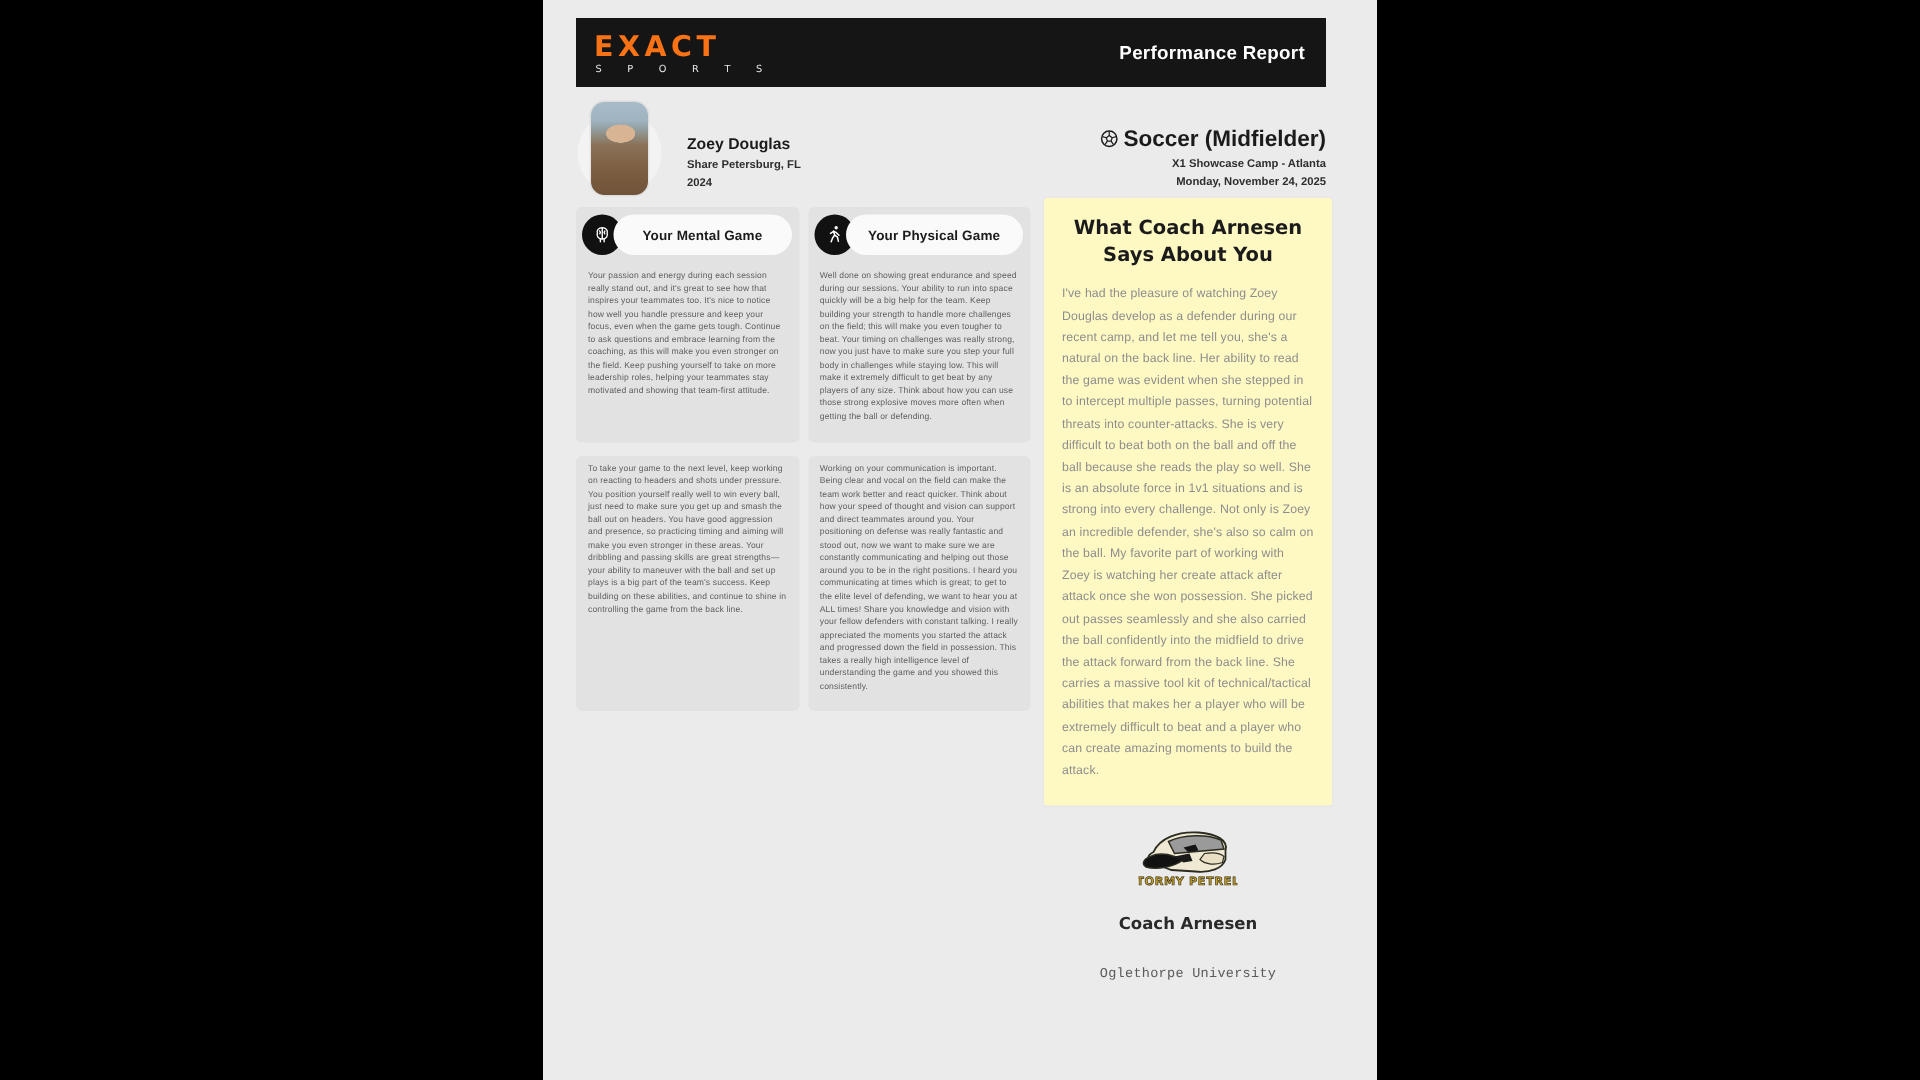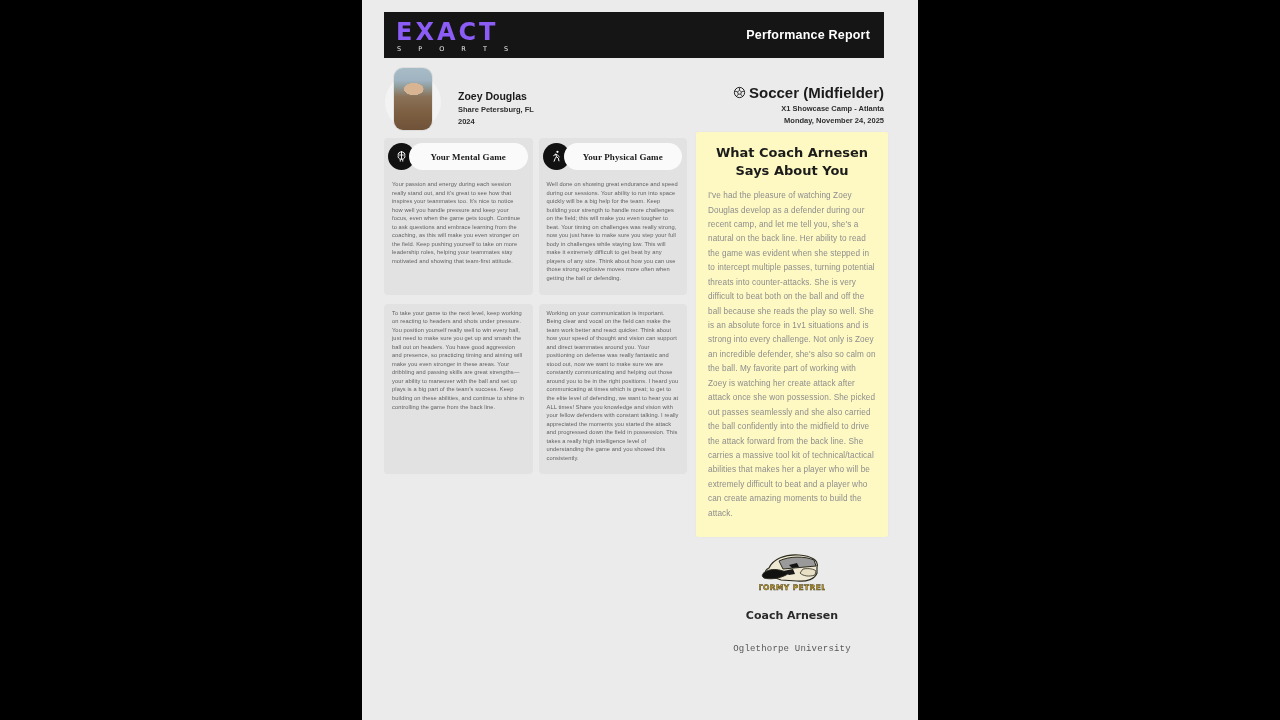--- a/index.html
+++ b/index.html
@@ -13,21 +13,21 @@
 
   
   .header-bar {
     position: absolute; left: 22px; right: 34px; top: 12px; height: 46px;
     background: #151515; display: flex; align-items: center; justify-content: space-between;
     padding: 0 14px 0 12px;
   }
   .brand { color: #fff; line-height: 1; padding-top: 2px; }
   .brand-top {
     font-family: "DejaVu Sans", sans-serif;
-    font-size: 24px; font-weight: 700; letter-spacing: 3px; color: #8b5cf6;
+    font-size: 19px; font-weight: 700; letter-spacing: 3px; color: #f97316;
   }
   .brand-bottom {
     font-family: "DejaVu Sans", sans-serif;
     font-size: 6.5px; font-weight: 400; letter-spacing: 7.5px; color: #e8e8e8;
     margin-top: 2px; margin-left: 1px;
   }
   .report-title { color: #fff; font-size: 12.5px; font-weight: 700; letter-spacing: .2px; }
 
   
   .player-row {
@@ -69,21 +69,21 @@
   .game-card { background: #e2e2e2; border-radius: 4px; padding: 5px 5px 12px; }
   .card-head { position: relative; height: 27px; margin-bottom: 10px; }
   .icon-circle {
     position: absolute; left: -1px; top: 0; width: 27px; height: 27px; border-radius: 50%;
     background: #111; display: flex; align-items: center; justify-content: center;
   }
   .head-pill {
     position: absolute; left: 20px; right: 0; top: 0; height: 27px; border-radius: 14px;
     background: #fafafa; display: flex; align-items: center; justify-content: center;
   }
-  .head-pill span { font-size: 9px; font-weight: 700; color: #1b1b1b; letter-spacing: .1px; font-family: Liberation Serif, serif; }
+  .head-pill span { font-size: 9px; font-weight: 700; color: #1b1b1b; letter-spacing: .1px; }
   .card-body {
     font-size: 5.7px; line-height: 1.5; color: #5e5e5e; padding: 0 3px; letter-spacing: .1px;
   }
 
   .coach-col { flex: 1; display: flex; flex-direction: column; }
   .coach-box {
     background: #fef9c3; border-radius: 2px; padding: 10px 12px 16px;
     box-shadow: 0 0 2px rgba(0,0,0,0.05);
   }
   .coach-heading {

